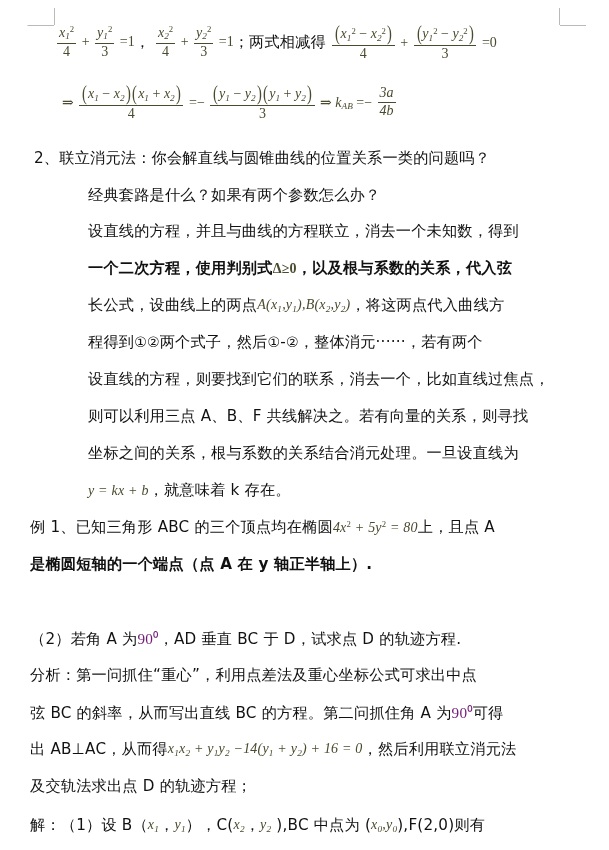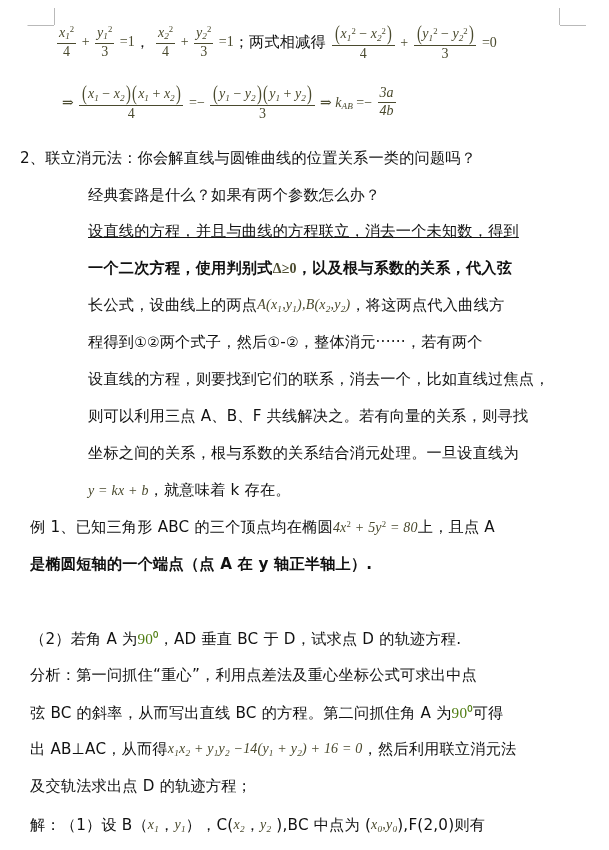--- a/index.html
+++ b/index.html
@@ -128,21 +128,21 @@
     font-style: normal;
     display: inline-block;
     transform: scaleX(0.72);
     vertical-align: -0.08em;
   }
   .circled {
     font-family: "DejaVu Sans", sans-serif;
     font-size: 14px;
   }
   .deg {
-    color: #4d7c0f;
+    color: #701a75;
     font-family: "Liberation Serif", serif;
   }
 </style>
 </head>
 <body>
 
 <div class="doc">
 
   <div class="corner-mark tl"></div>
   <div class="corner-mark tr"></div>
@@ -174,27 +174,27 @@
       <span class="frac"><span class="top"><span class="big-paren">(</span><i>x</i><sub>1</sub> <span class="op">−</span> <i>x</i><sub>2</sub><span class="big-paren">)</span><span class="big-paren">(</span><i>x</i><sub>1</sub> <span class="op">+</span> <i>x</i><sub>2</sub><span class="big-paren">)</span></span><span class="bot"><span class="num">4</span></span></span>
       <span class="op">=</span><span class="op">−</span>
       <span class="frac"><span class="top"><span class="big-paren">(</span><i>y</i><sub>1</sub> <span class="op">−</span> <i>y</i><sub>2</sub><span class="big-paren">)</span><span class="big-paren">(</span><i>y</i><sub>1</sub> <span class="op">+</span> <i>y</i><sub>2</sub><span class="big-paren">)</span></span><span class="bot"><span class="num">3</span></span></span>
       <span class="op">⇒</span>
       <i>k</i><sub>AB</sub>
       <span class="op">=</span><span class="op">−</span>
       <span class="frac"><span class="top"><i>3a</i></span><span class="bot"><i>4b</i></span></span>
     </span>
   </div>
 
-  <div class="line cjk" style="left:20px; top:151px;text-align:right;">
+  <div class="line cjk" style="left:34px; top:151px;text-align:right;">
     <span>2、</span><span>联立消元法</span><span>：</span><span>你会解直线与圆锥曲线的位置关系一类的问题吗？</span>
   </div>
 
   <div class="line cjk" style="left:88px; top:188px;">经典套路是什么？如果有两个参数怎么办？</div>
 
-  <div class="line cjk" style="left:88px; top:224px;text-decoration:underline;">设直线的方程，并且与曲线的方程联立，消去一个未知数，得到</div>
+  <div class="line cjk" style="left:88px; top:224px;">设直线的方程，并且与曲线的方程联立，消去一个未知数，得到</div>
 
   <div class="line cjk" style="left:88px; top:261px;font-weight:bold;">
     <span>一个二次方程，使用判别式</span><span class="math" style="font-style:normal;">Δ≥0</span><span>，以及根与系数的关系，代入弦</span>
   </div>
 
   <div class="line cjk" style="left:88px; top:298px;">
     <span>长公式，设曲线上的两点</span><span class="math"><i>A</i>(<i>x</i><sub>1</sub>,<i>y</i><sub>1</sub>),<i>B</i>(<i>x</i><sub>2</sub>,<i>y</i><sub>2</sub>)</span><span>，将这两点代入曲线方</span>
   </div>
 
   <div class="line cjk" style="left:88px; top:335px;">

